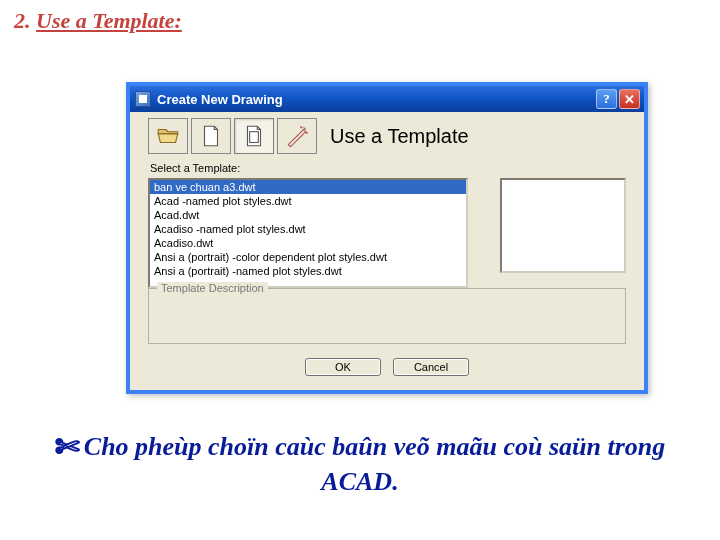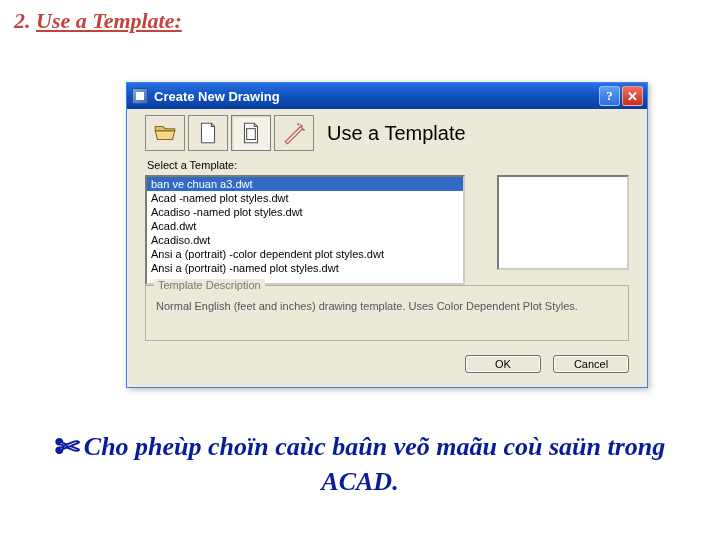--- a/index.html
+++ b/index.html
@@ -21,21 +21,21 @@
     color: #c4433f;
   }
   .slide-heading .num { text-decoration: none; }
   .slide-heading .ul { text-decoration: underline; }
   .dialog {
     position: absolute;
     top: 82px;
     left: 126px;
     width: 522px;
     background: #ece9d8;
-    border: 1px solid #3b82f6;
+    border: 4px solid #3b82f6;
     box-shadow: 2px 2px 6px rgba(0,0,0,0.25);
   }
   .titlebar {
     height: 26px;
     background: linear-gradient(to bottom, #2a6fe0 0%, #0f52c0 50%, #0a3e9c 100%);
     display: flex;
     align-items: center;
     padding: 0 4px 0 5px;
     color: #fff;
     font-weight: bold;
@@ -127,21 +127,21 @@
     font-size: 11px;
     color:#555;
     height: 56px;
   }
   .groupbox .legend {
     position:absolute; top:-7px; left:8px;
     background:#ece9d8; padding: 0 4px;
     font-size: 11px; color:#777;
   }
   .buttons-row {
-    display:flex; justify-content:flex-end; gap: 12px;
+    display:flex; justify-content:center; gap: 12px;
     padding: 4px 18px 14px 18px;
   }
   .footer {
     position:absolute;
     top: 428px; left: 0; right: 0;
     text-align:center;
     font-family: "Times New Roman", serif;
     font-style: italic;
     font-weight: bold;
     font-size: 26px;
@@ -208,33 +208,32 @@
     </div>
     <div class="toolbar-title">Use a Template</div>
   </div>
 
   <div class="section-label">Select a Template:</div>
 
   <div class="midrow">
     <div class="listbox" id="template-list">
         <div class="item selected">ban ve chuan a3.dwt</div>
         <div class="item">Acad -named plot styles.dwt</div>
+        <div class="item">Acad.dwt</div>
         <div class="item">Acadiso -named plot styles.dwt</div>
-        <div class="item">Acad.dwt</div>
         <div class="item">Acadiso.dwt</div>
         <div class="item">Ansi a (portrait) -color dependent plot styles.dwt</div>
         <div class="item">Ansi a (portrait) -named plot styles.dwt</div>
       </div>
     <div class="preview"></div>
   </div>
 
 
   <div class="groupbox">
     <div class="legend">Template Description</div>
-    <div>Normal English (feet and inches) drawing template. Uses Color Dependent Plot Styles.</div>
   </div>
 
   <div class="buttons-row">
     <button class="btn">OK</button>
     <button class="btn">Cancel</button>
   </div>
 </div>
 
 <div class="footer">
   <span class="scissors">✄</span><span>Cho pheùp choïn caùc baûn veõ maãu coù saün trong</span><br>

